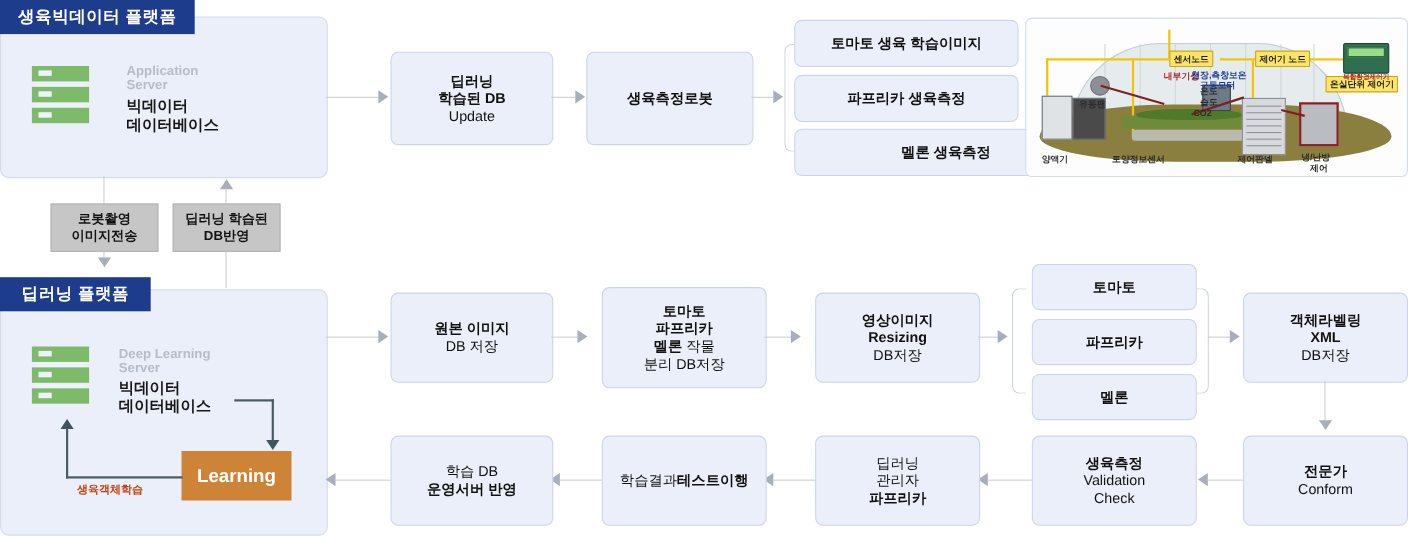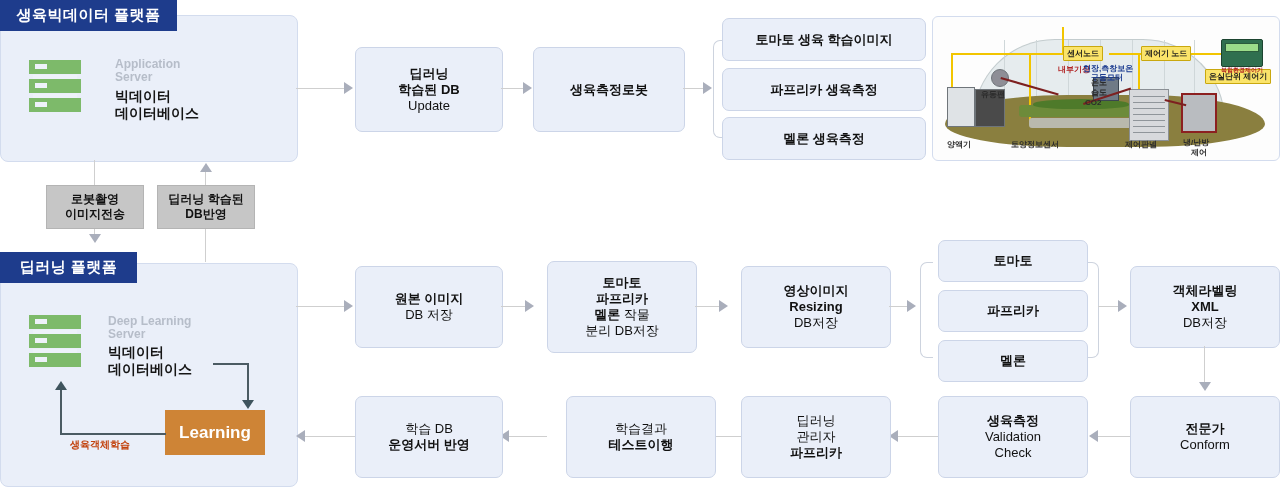--- a/index.html
+++ b/index.html
@@ -148,21 +148,21 @@
 <div class="ln" style="left:683px;top:88px;width:22px;height:1px;"></div>
 <div class="ar ar-r" style="left:703px;top:82px;"></div>
 <div class="brk" style="left:713px;top:40px;width:12px;height:96px;"></div>
 
 <div class="box" style="left:722px;top:18px;width:202px;height:41px;">
   <b>토마토 생육 학습이미지</b>
 </div>
 <div class="box" style="left:722px;top:68px;width:202px;height:41px;">
   <b>파프리카 생육측정</b>
 </div>
-<div class="box" style="left:722px;top:117px;width:202px;height:41px;">
+<div class="box" style="left:722px;top:117px;width:202px;height:41px;padding-left:36px;">
   <b>멜론 생육측정</b>
 </div>
 
 <div class="gh" style="left:932px;top:16px;width:346px;height:143px;">
   <div class="gh-inner">
     <div class="dome">
       <i style="left:30px;"></i>
         <i style="left:62px;"></i>
         <i style="left:94px;"></i>
       <i style="left:126px;"></i>
@@ -323,21 +323,21 @@
 <div class="ar ar-l" style="left:889px;top:430px;"></div>
 
 <div class="box" style="left:741px;top:396px;width:148px;height:80px;flex-direction:column;">
   <span class="n">딥러닝</span>
   <span class="n">관리자</span>
   <b>파프리카</b>
 </div>
 <div class="ln" style="left:703px;top:436px;width:38px;height:1px;"></div>
 <div class="ar ar-l" style="left:694px;top:430px;"></div>
 
-<div class="box" style="left:566px;top:396px;width:148px;height:80px;flex-direction:column;">
+<div class="box" style="left:547px;top:396px;width:148px;height:80px;">
   <span class="n">학습결과</span>
   <b>테스트이행</b>
 </div>
 <div class="ln" style="left:509px;top:436px;width:38px;height:1px;"></div>
 <div class="ar ar-l" style="left:500px;top:430px;"></div>
 
 <div class="box" style="left:355px;top:396px;width:146px;height:80px;flex-direction:column;">
   <span class="n">학습 DB</span>
   <b>운영서버 반영</b>
 </div>

